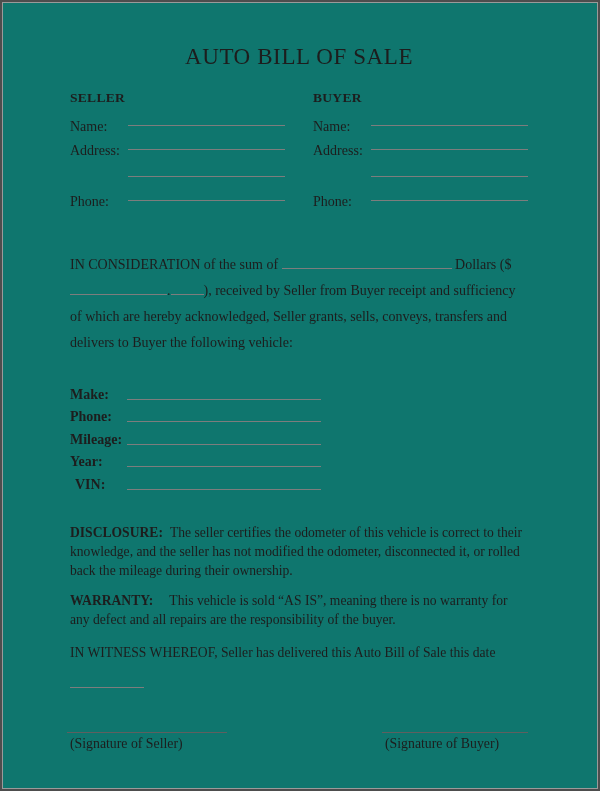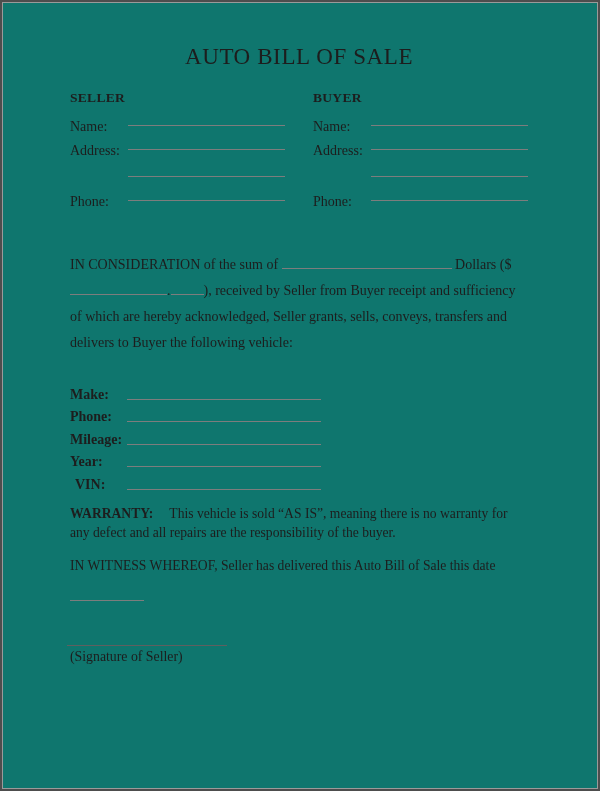--- a/index.html
+++ b/index.html
@@ -178,27 +178,32 @@
     <div class="veh-row">
       <span class="flabel">Year:</span>
       <span class="line"></span>
     </div>
     <div class="veh-row">
       <span class="flabel indent">VIN:</span>
       <span class="line"></span>
     </div>
   </div>
 
+  <p class="para disclosure"><span class="phead">DISCLOSURE:</span><span>The seller certifies the odometer of this vehicle is correct to their knowledge, and the seller has not modified the odometer, disconnected it, or rolled back the mileage during their ownership.</span></p>
 
   <p class="para warranty"><span class="phead">WARRANTY:</span><span>This vehicle is sold “AS IS”, meaning there is no warranty for any defect and all repairs are the responsibility of the buyer.</span></p>
 
   <p class="para witness">IN WITNESS WHEREOF, Seller has delivered this Auto Bill of Sale this date</p>
 
   <span class="date-line"></span>
 
   <div class="sig-row">
     <div class="sig-block left">
       <div class="sig-line"></div>
       <div class="sig-label">(Signature of Seller)</div>
     </div>
+    <div class="sig-block right">
+      <div class="sig-line"></div>
+      <div class="sig-label">(Signature of Buyer)</div>
+    </div>
   </div>
 
 </div>
 
 </body></html>

